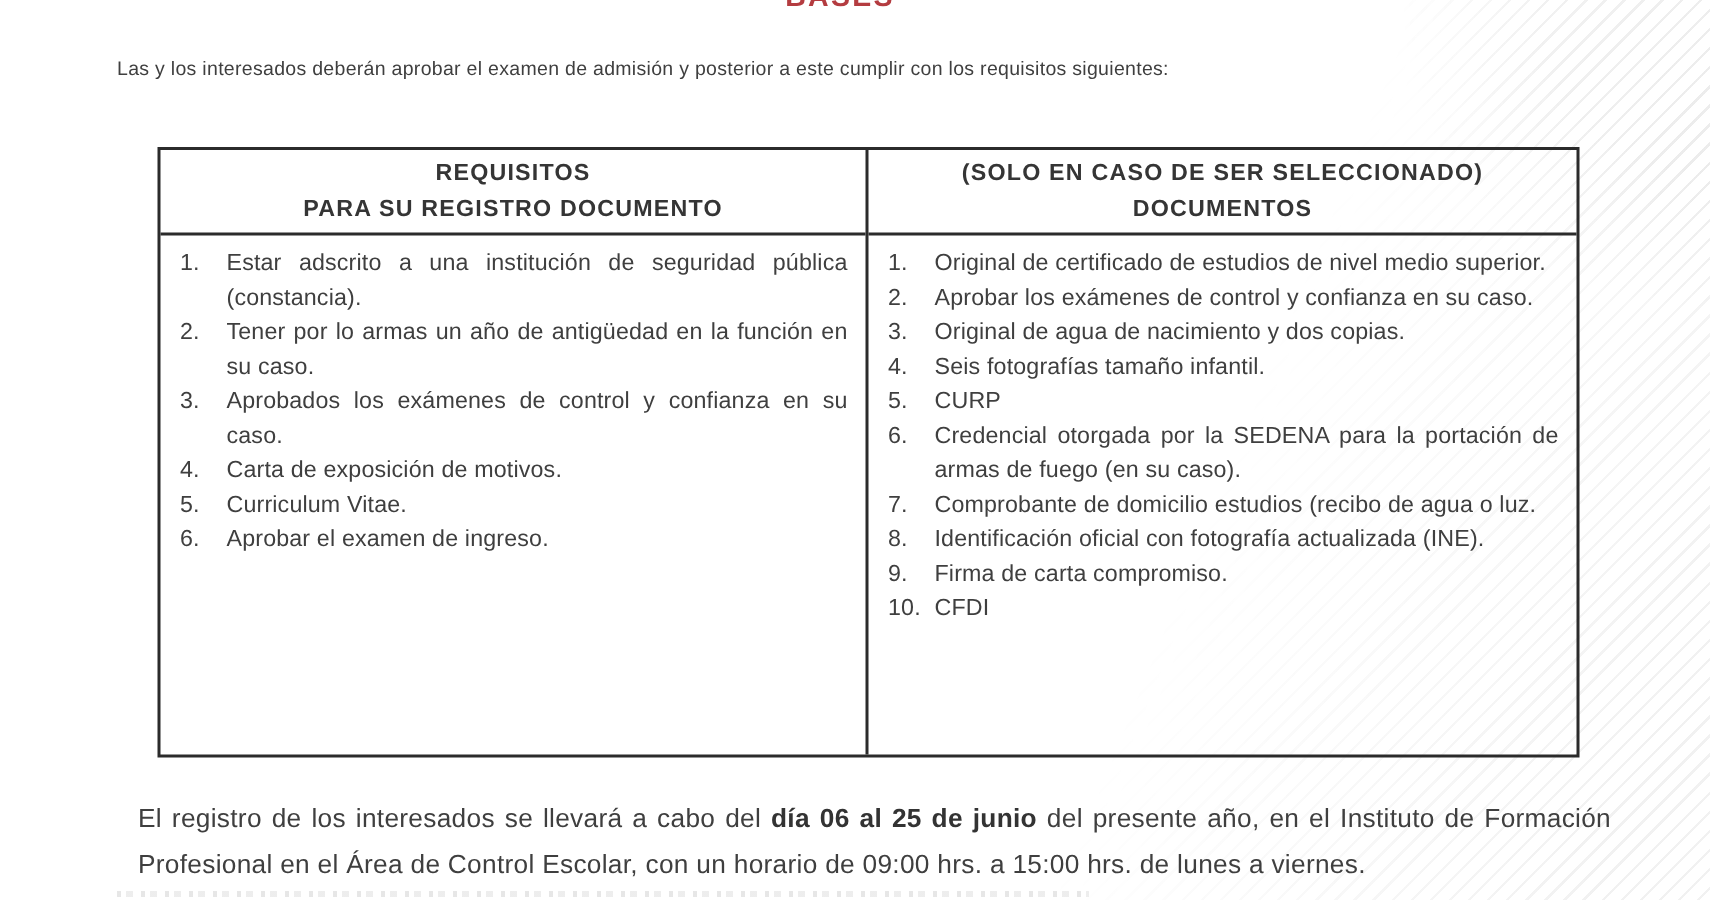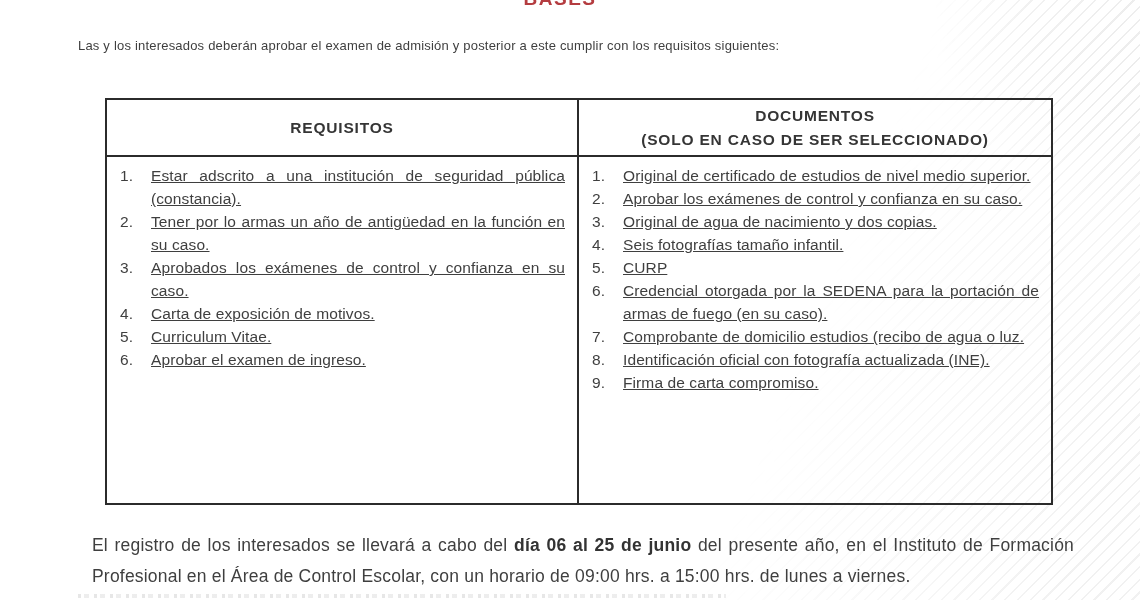--- a/index.html
+++ b/index.html
@@ -44,21 +44,21 @@
   .col-right{flex:1;border-left:2px solid #2b2b2b;}
   .th{
     height:57px;box-sizing:border-box;border-bottom:2px solid #2b2b2b;
     display:flex;flex-direction:column;justify-content:center;align-items:center;
     font-weight:bold;font-size:15.5px;line-height:24px;letter-spacing:.8px;
     color:#353535;text-align:center;
   }
   .tbody{padding:7px 12px 0 10px;}
   .li{display:flex;font-size:15.5px;line-height:23px;letter-spacing:.1px;}
   .li .num{width:34px;flex:0 0 34px;padding-left:3px;box-sizing:border-box;}
-  .li .txt{flex:1;text-align:justify;text-decoration:underline;}
+  .li .txt{flex:1;text-align:justify;}
   .closing{
     position:absolute;top:512px;left:92px;width:982px;
     font-size:17.5px;line-height:31px;text-align:justify;letter-spacing:.2px;
   }
   .closing b{color:#333;}
   .cropped-line{
     position:absolute;top:594px;left:78px;width:648px;height:4px;
     background:repeating-linear-gradient(90deg,
       rgba(100,100,100,0.35) 0 3px, transparent 3px 6px,
       rgba(100,100,100,0.25) 6px 11px, transparent 11px 16px);
@@ -72,20 +72,21 @@
 <div class="stripes corner"></div>
 
 <div class="heading">BASES</div>
 
 <p class="intro">Las y los interesados deberán aprobar el examen de admisión y posterior a este cumplir con los requisitos siguientes:</p>
 
 <div class="rtable">
   <div class="col col-left">
     <div class="th">
       <div>REQUISITOS</div>
+      <div>PARA SU REGISTRO DOCUMENTO</div>
     </div>
     <div class="tbody">
 
         <div class="li">
           <span class="num">1.</span>
           <span class="txt">Estar adscrito a una institución de seguridad pública (constancia).</span>
         </div>
 
         <div class="li">
           <span class="num">2.</span>
@@ -108,22 +109,22 @@
         </div>
 
         <div class="li">
           <span class="num">6.</span>
           <span class="txt">Aprobar el examen de ingreso.</span>
         </div>
       </div>
   </div>
   <div class="col col-right">
     <div class="th">
+      <div>(SOLO EN CASO DE SER SELECCIONADO)</div>
       <div>DOCUMENTOS</div>
-      <div>(SOLO EN CASO DE SER SELECCIONADO)</div>
     </div>
     <div class="tbody">
 
         <div class="li">
           <span class="num">1.</span>
           <span class="txt">Original de certificado de estudios de nivel medio superior.</span>
         </div>
 
         <div class="li">
           <span class="num">2.</span>
@@ -158,19 +159,23 @@
         <div class="li">
           <span class="num">8.</span>
           <span class="txt">Identificación oficial con fotografía actualizada (INE).</span>
         </div>
 
         <div class="li">
           <span class="num">9.</span>
           <span class="txt">Firma de carta compromiso.</span>
         </div>
 
+        <div class="li">
+          <span class="num">10.</span>
+          <span class="txt">CFDI</span>
+        </div>
       </div>
   </div>
 </div>
 
 <p class="closing"><span>El registro de los interesados se llevará a cabo del </span><b>día 06 al 25 de junio</b><span> del presente año, en el Instituto de Formación Profesional en el Área de Control Escolar, con un horario de 09:00 hrs. a 15:00 hrs. de lunes a viernes.</span></p>
 
 <div class="cropped-line"></div>
 
 </body></html>

